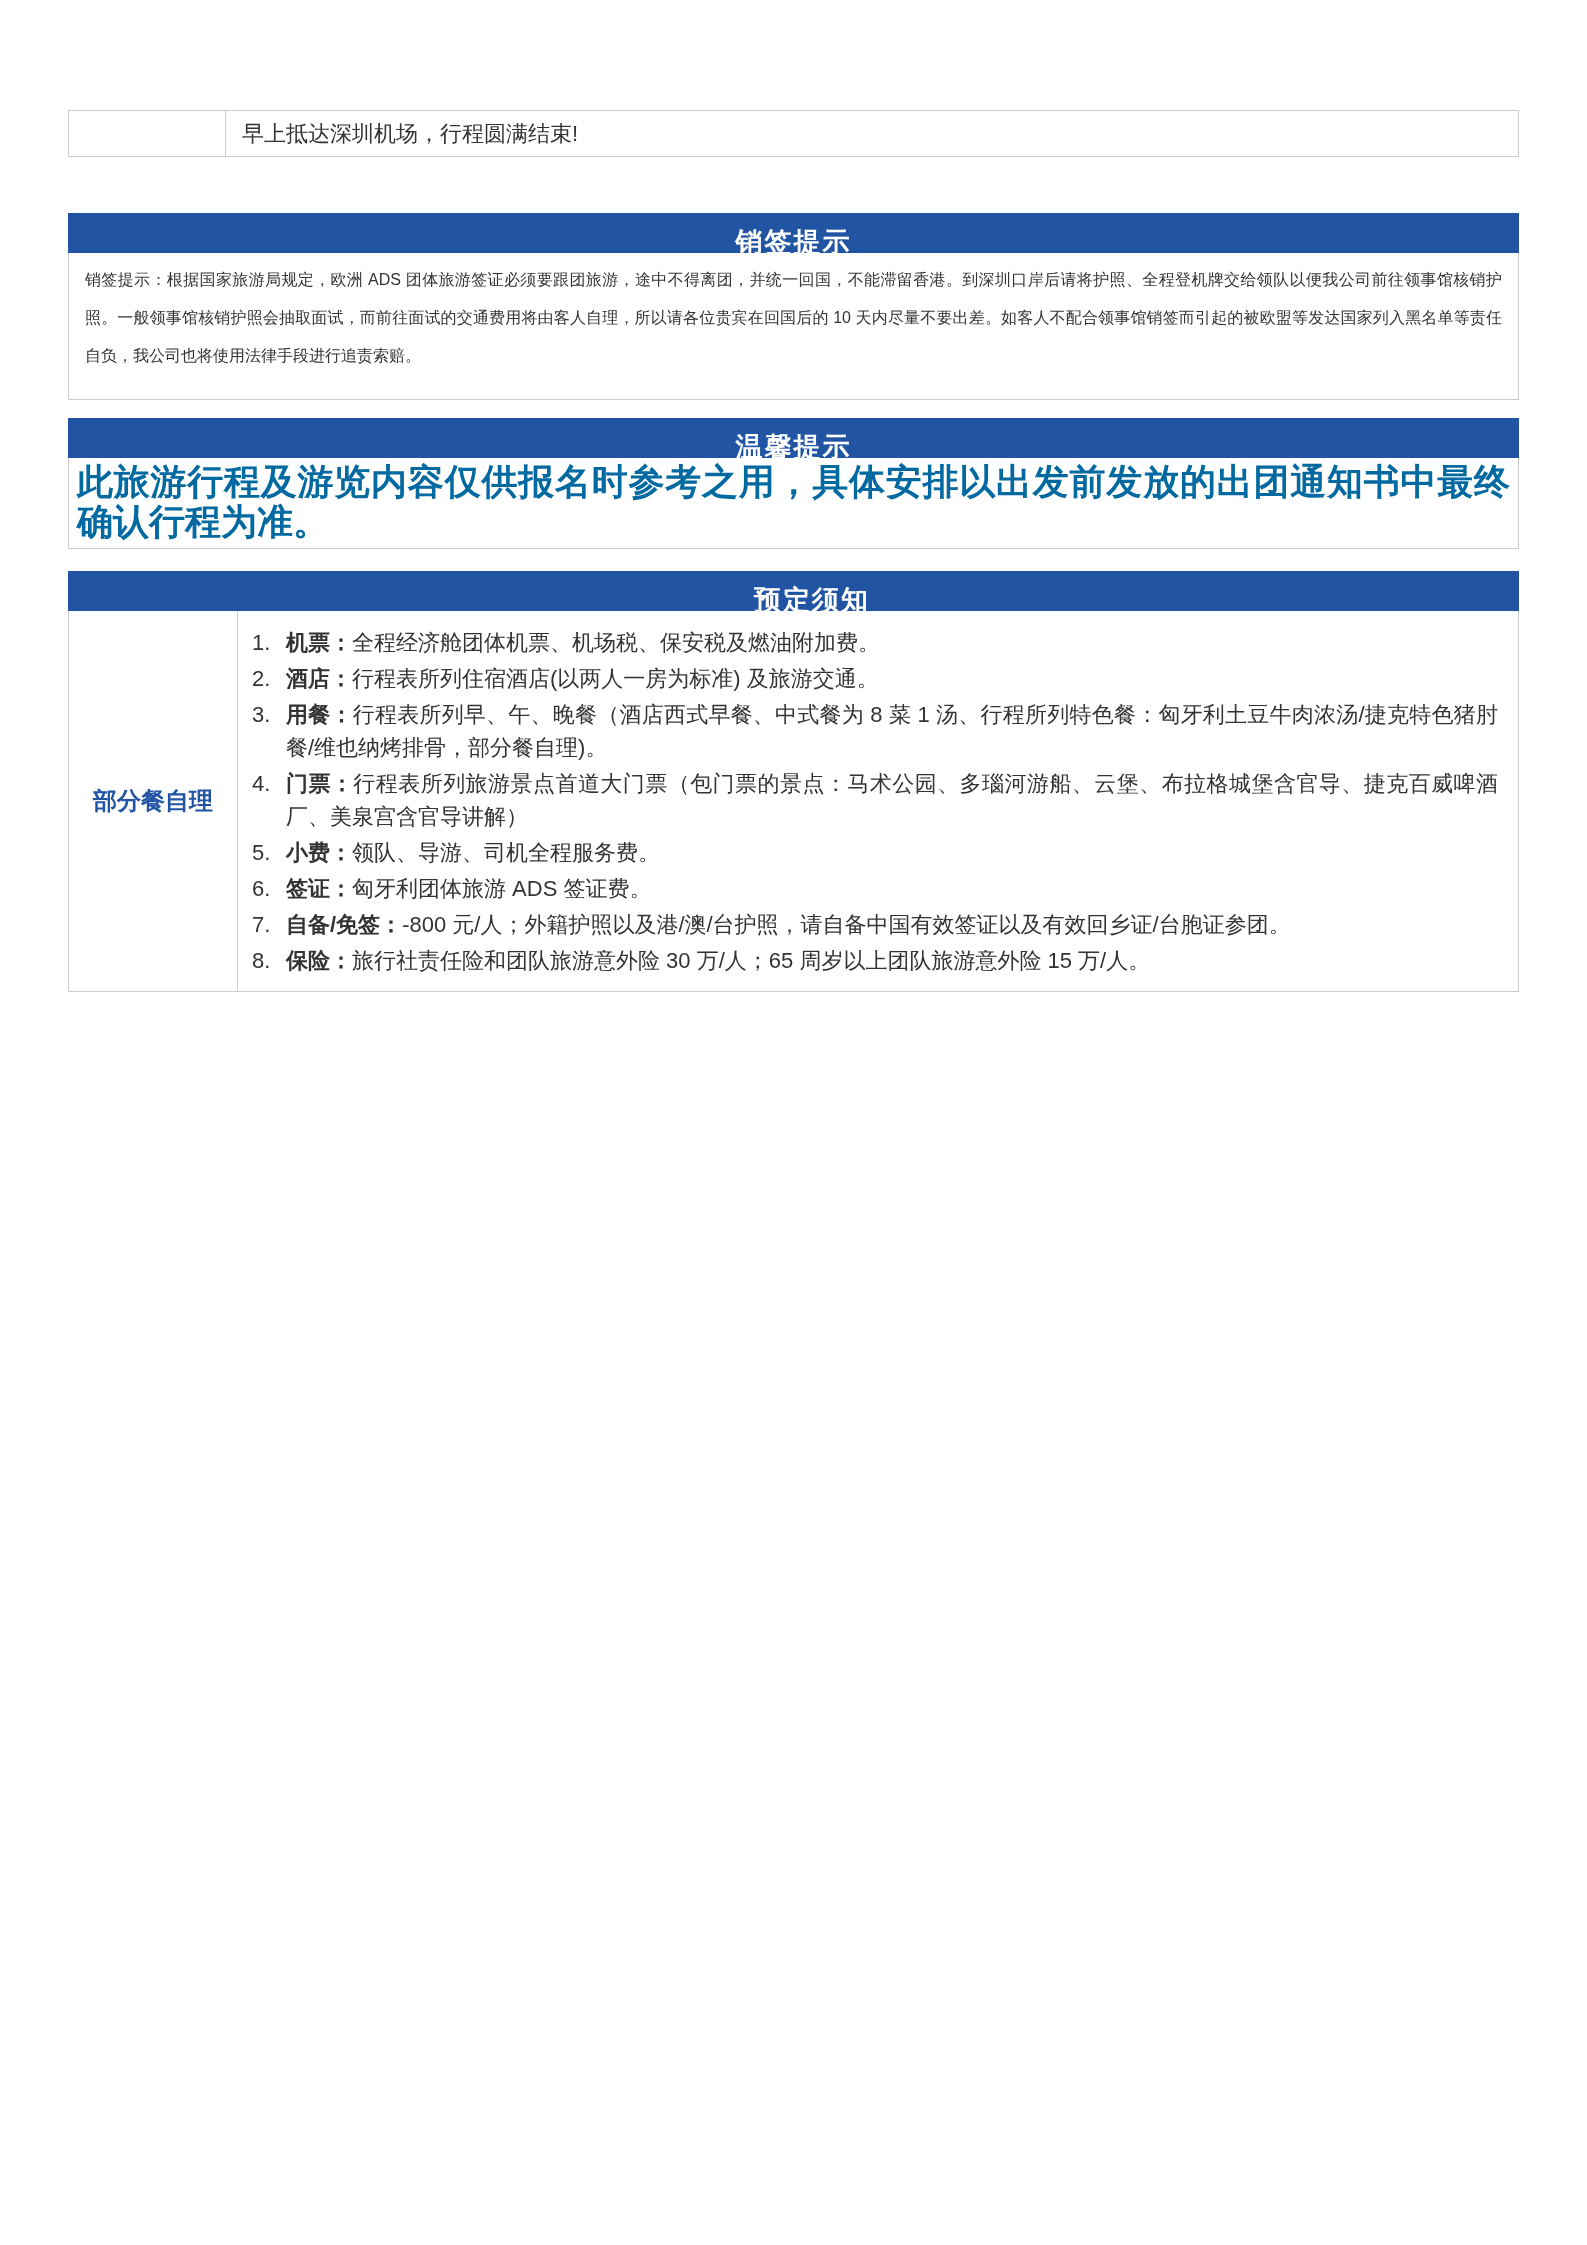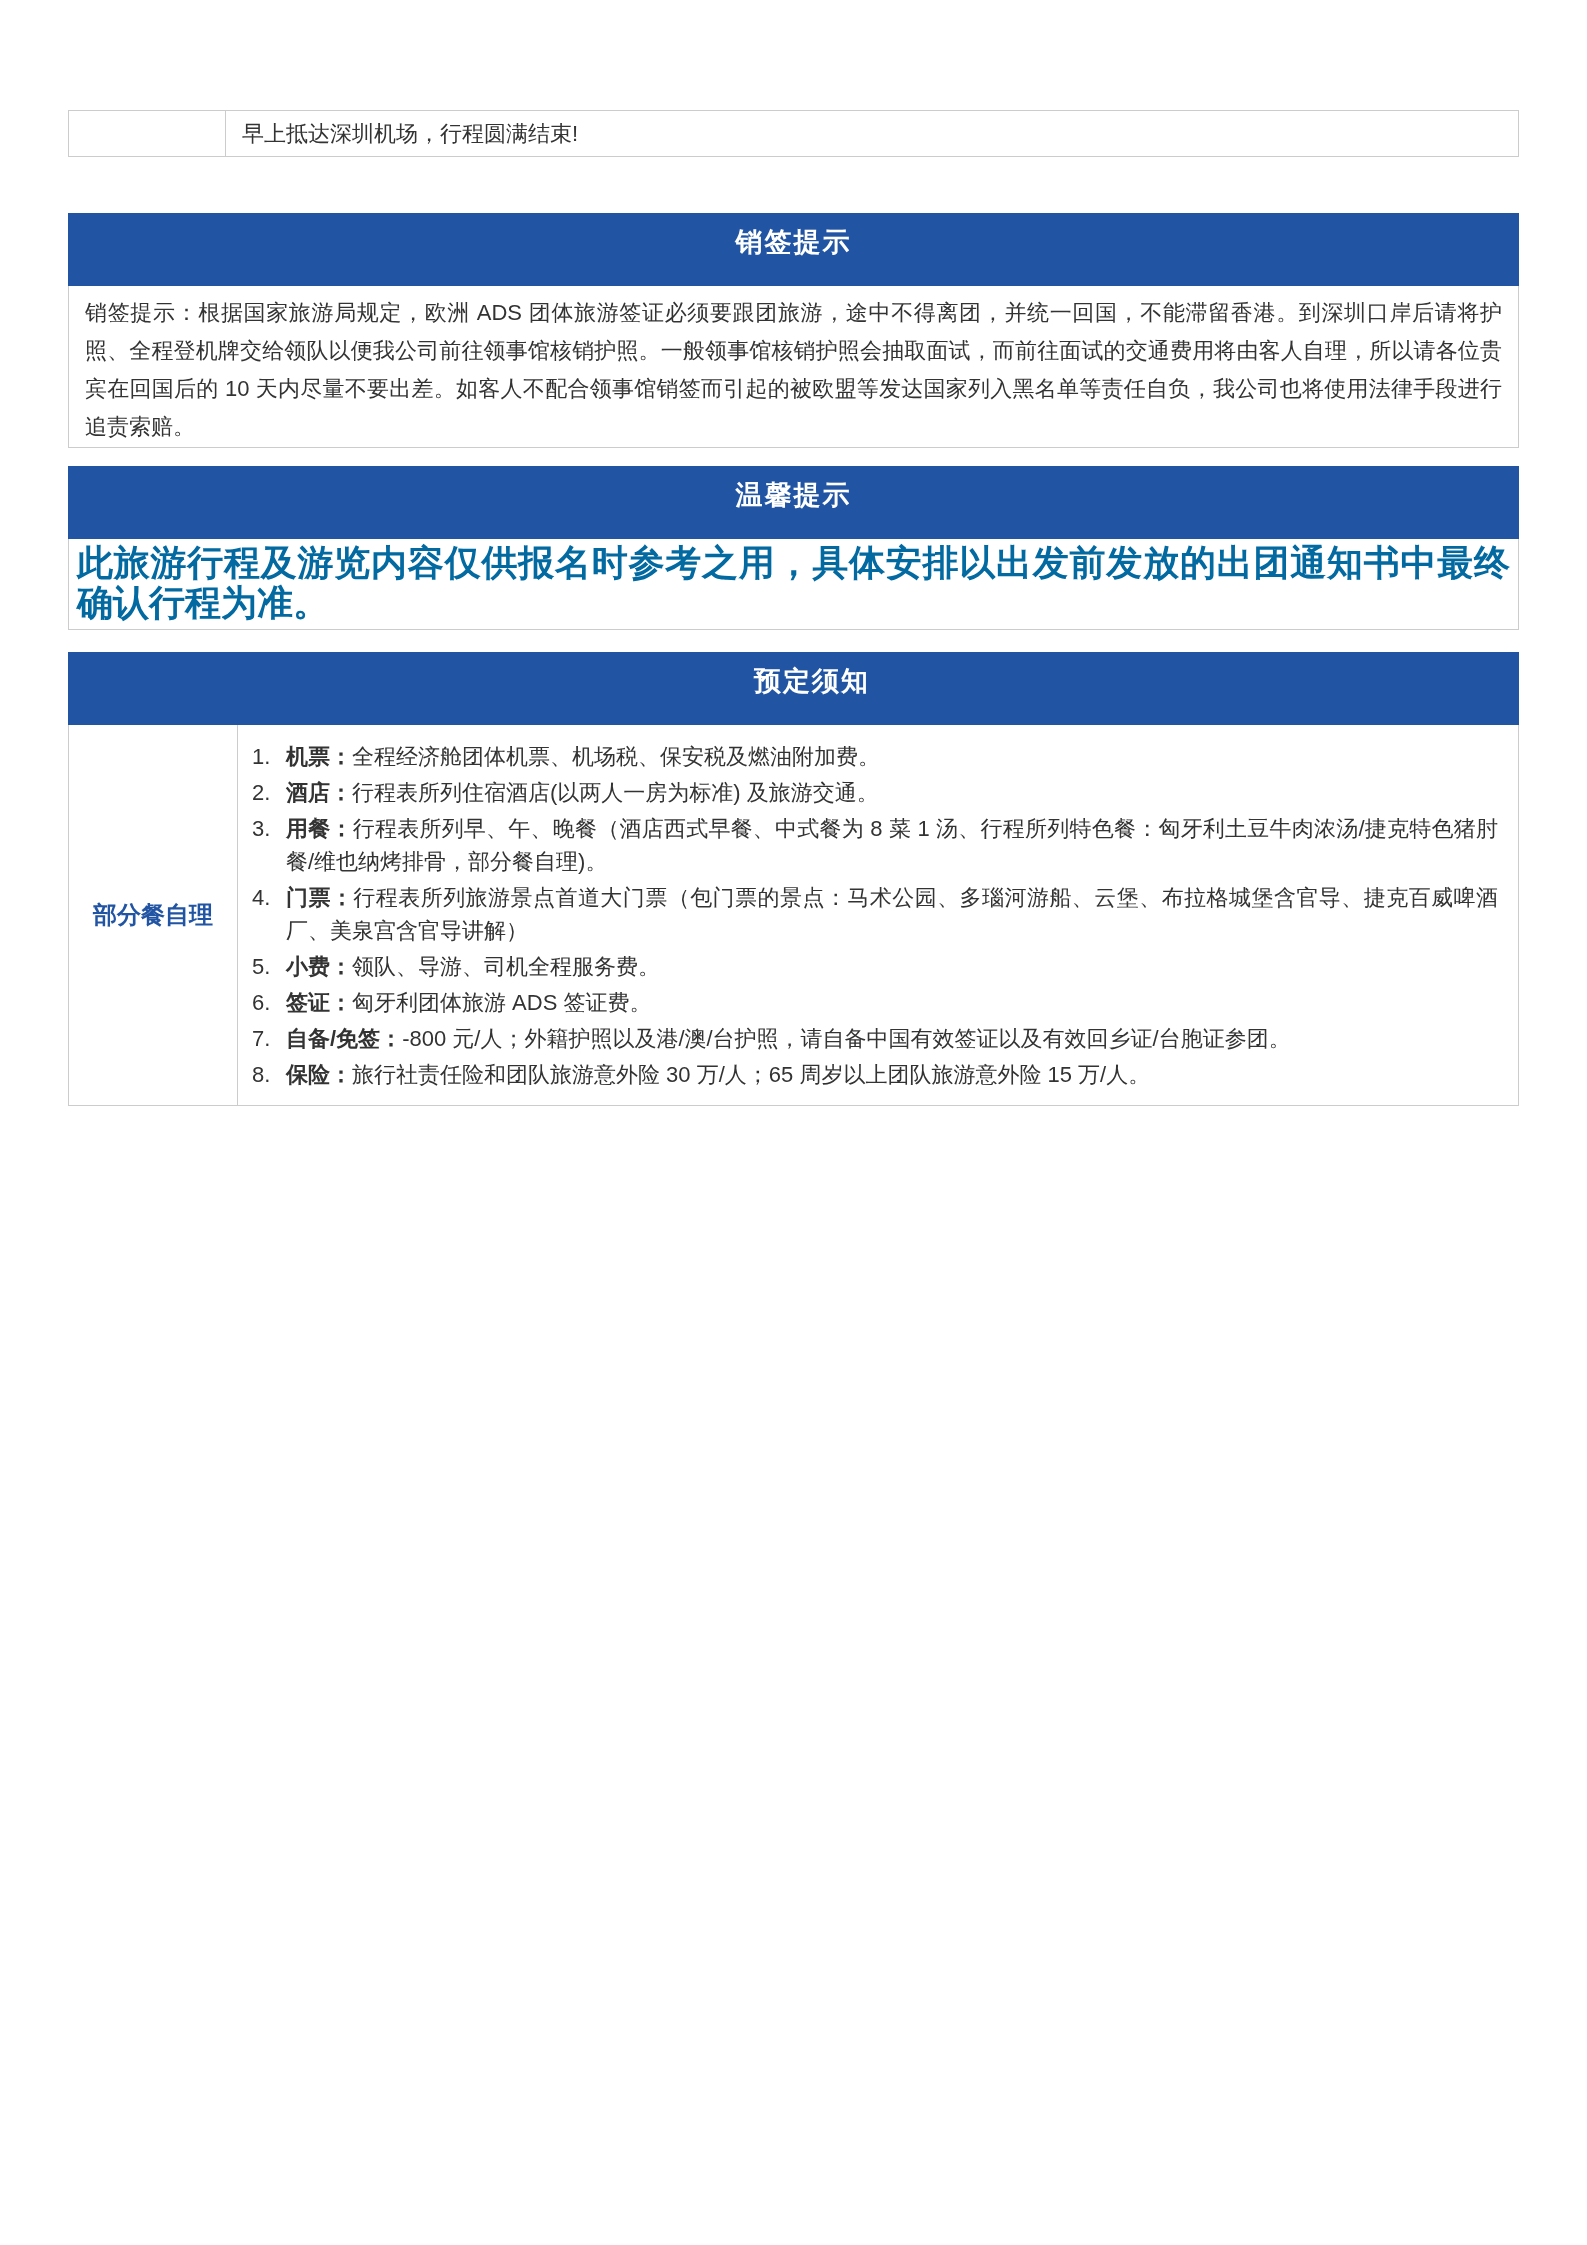--- a/index.html
+++ b/index.html
@@ -36,34 +36,34 @@
     color: #333333;
   }
 
   
   .section-bar {
     background: #2155a3;
     color: #ffffff;
     text-align: center;
     font-size: 27px;
     font-weight: bold;
-    height: 73px;
+    height: 40px;
     line-height: 58px;
     letter-spacing: 2px;
   }
   .visa-bar    { margin-top: 56px; }
   .tips-bar    { margin-top: 18px; }
   .booking-bar { margin-top: 22px; padding-left: 37px; }
 
   
   .visa-body {
     border: 1px solid #cccccc;
     border-top: none;
-    padding: 8px 16px 1px 16px;
-    font-size: 22px;
+    padding: 8px 16px 24px 16px;
+    font-size: 16px;
     line-height: 38px;
     text-align: justify;
     color: #333333;
     background: #ffffff;
   }
 
   
   .tips-body {
     border: 1px solid #cccccc;
     border-top: none;

